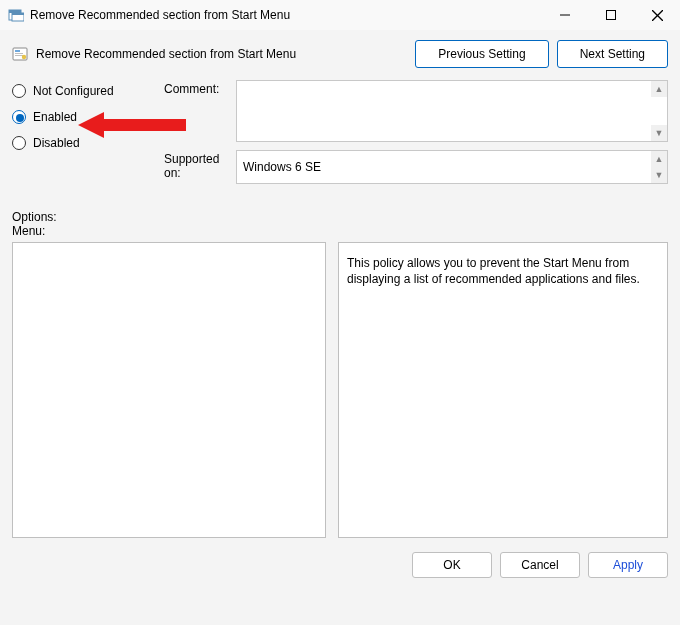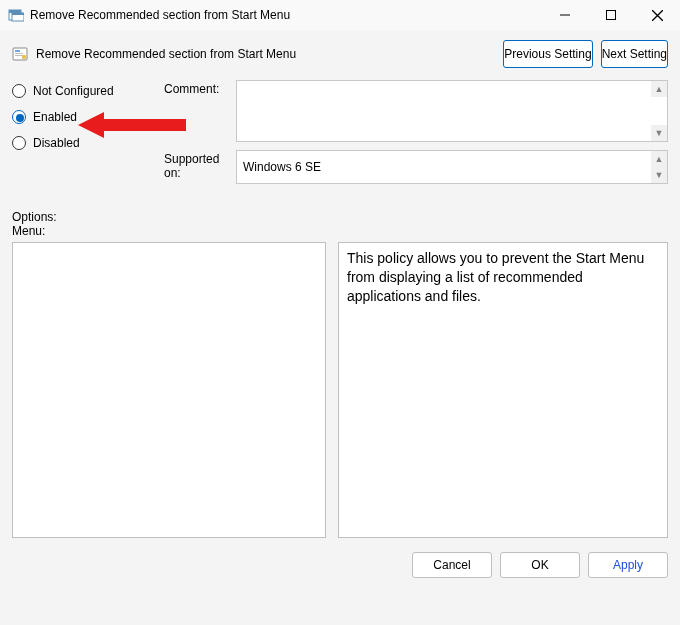--- a/index.html
+++ b/index.html
@@ -35,21 +35,21 @@
   .header-row {
     display: flex;
     align-items: center;
     padding: 10px 12px 6px 12px;
   }
   .header-row .hdr-icon { width: 16px; height: 16px; margin-right: 8px; }
   .header-row .hdr-text { flex: 1; font-size: 12px; }
   .header-row .nav-btn {
     border: 1px solid #0067c0;
     background: #fff;
-    padding: 6px 0;
+    padding: 6px 22px;
     font-size: 12px;
     border-radius: 3px;
     margin-left: 8px;
     cursor: pointer;
   }
 
   .body-grid {
     display: grid;
     grid-template-columns: 150px 70px 1fr;
     padding: 6px 12px 8px 12px;
@@ -120,21 +120,21 @@
     padding: 0 12px;
     gap: 12px;
   }
   .pane {
     background: #fff;
     border: 1px solid #bfbfbf;
     height: 296px;
     overflow: hidden;
   }
   .pane-options { width: 314px; }
-  .pane-help { flex: 1; padding: 6px 8px; font-size: 14px; line-height: 1.35; }
+  .pane-help { flex: 1; padding: 12px 8px; font-size: 12px; line-height: 1.35; }
   .pane-help p { margin: 0 0 12px 0; }
 
   .footer {
     display: flex;
     justify-content: flex-end;
     padding: 14px 12px 14px 12px;
     gap: 8px;
   }
   .footer .btn {
     width: 80px;
@@ -244,22 +244,22 @@
 </div>
 
 <div class="panes">
   <div class="pane pane-options"></div>
   <div class="pane pane-help">
     <p>This policy allows you to prevent the Start Menu from displaying a list of recommended applications and files.</p>
   </div>
 </div>
 
 <div class="footer">
+  <span class="btn">OK</span>
   <span class="btn">Cancel</span>
-  <span class="btn">OK</span>
   <span class="btn disabled">Apply</span>
 </div>
 
 <div class="annotation-arrow">
   <svg width="110" height="32" viewBox="0 0 110 32">
     <polygon points="0,16 26,3 26,10 108,10 108,22 26,22 26,29" fill="#e81c1c"></polygon>
   </svg>
 </div>
 
 </body></html>

